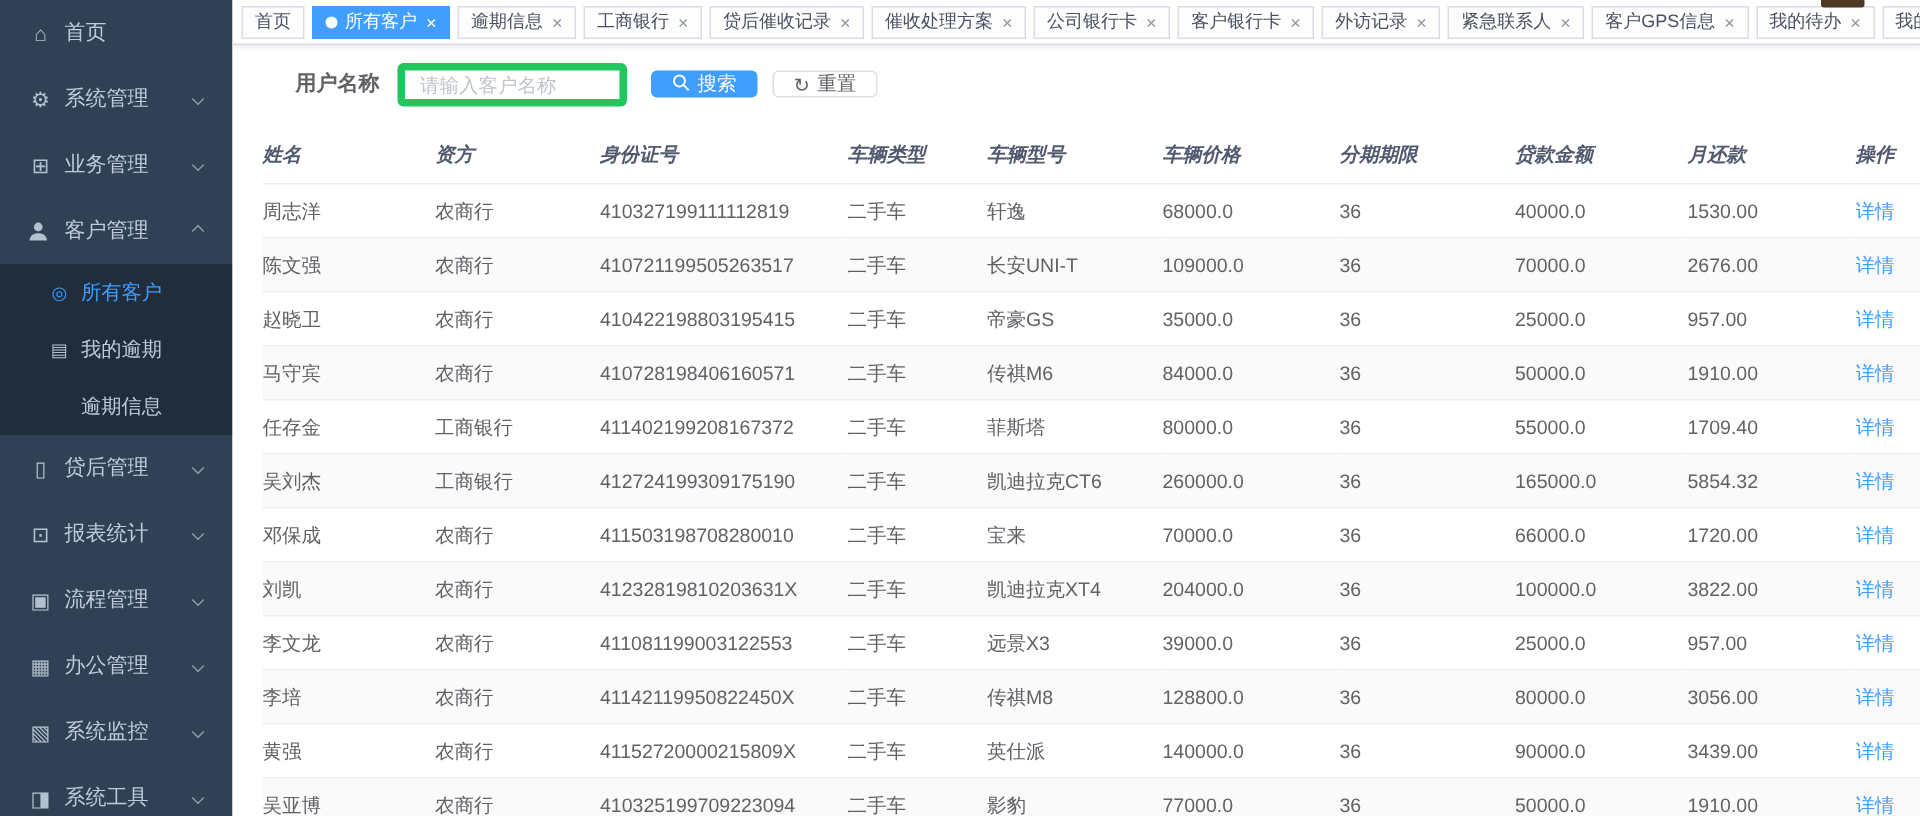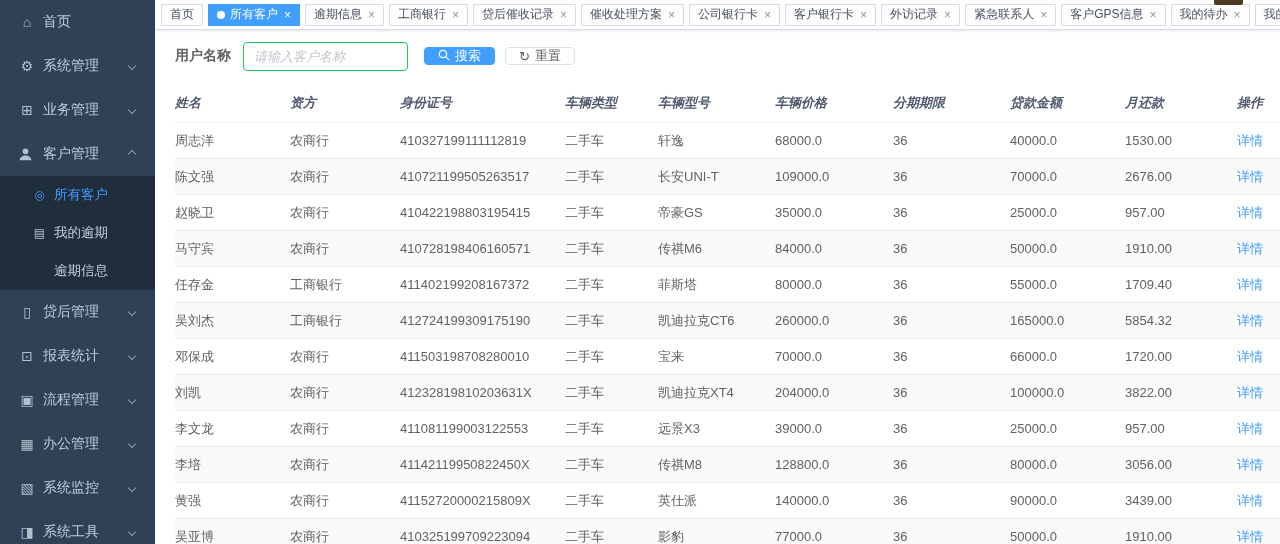--- a/index.html
+++ b/index.html
@@ -28,22 +28,22 @@
   .tag.active { background:#409eff; border-color:#409eff; color:#fff; }
   .tag.active .dot { display:inline-block; }
   .tag .tclose { font-size:12px; line-height:1; color:#90979e; margin-left:1px; }
   .tag.active .tclose { color:#fff; }
   .avatar-sliver { position:absolute; top:0; right:37px; width:29px; height:5px; background:#4c3823; border-radius:0 0 2px 2px; }
 
   .content { background:#fff; flex:1; padding:6px 12px 0 20px; overflow:hidden; }
 
   
   .search-row { display:flex; align-items:center; margin:4px 0 12px; height:32px; }
-  .search-row label { font-size:14px; font-weight:bold; color:#606266; margin-right:12px; white-space:nowrap; }
-  .search-row input { width:165px; height:29px; border:1px solid #22c55e; border-radius:4px; padding:0 10px; font-size:13px; color:#606266; outline:none; font-family:inherit;font-style:italic; }
+  .search-row label { font-size:14px; font-weight:bold; color:#606266; margin-right:12px; white-space:nowrap;margin-left:22px; }
+  .search-row input { width:153px; height:29px; border:5px solid #22c55e; border-radius:4px; padding:0 10px; font-size:13px; color:#606266; outline:none; font-family:inherit; }
   .search-row input::placeholder { color:#c0c4cc; }
   .btn { height:18px; display:flex; align-items:center; gap:5px; padding:0 13px; border-radius:4px; font-size:13px; cursor:pointer; font-family:inherit; }
   .btn.primary { background:#409eff; border:1px solid #409eff; color:#fff; margin-left:16px; }
   .btn.plain { background:#fff; border:1px solid #dcdfe6; color:#606266; margin-left:10px; }
   .btn .ricon { font-size:13px; line-height:1; }
 
   
   table { width:100%; border-collapse:collapse; table-layout:fixed; }
   th { text-align:left; font-size:13px; font-weight:bold; color:#515a6e; padding:10px 4px 10px 0; border-bottom:1px solid #ebeef5; white-space:nowrap; overflow:hidden;font-style:italic; }
   td { font-size:13px; color:#606266; padding:9px 4px 9px 0; line-height:17px; border-bottom:1px solid #ebeef5; white-space:nowrap; overflow:hidden; }

